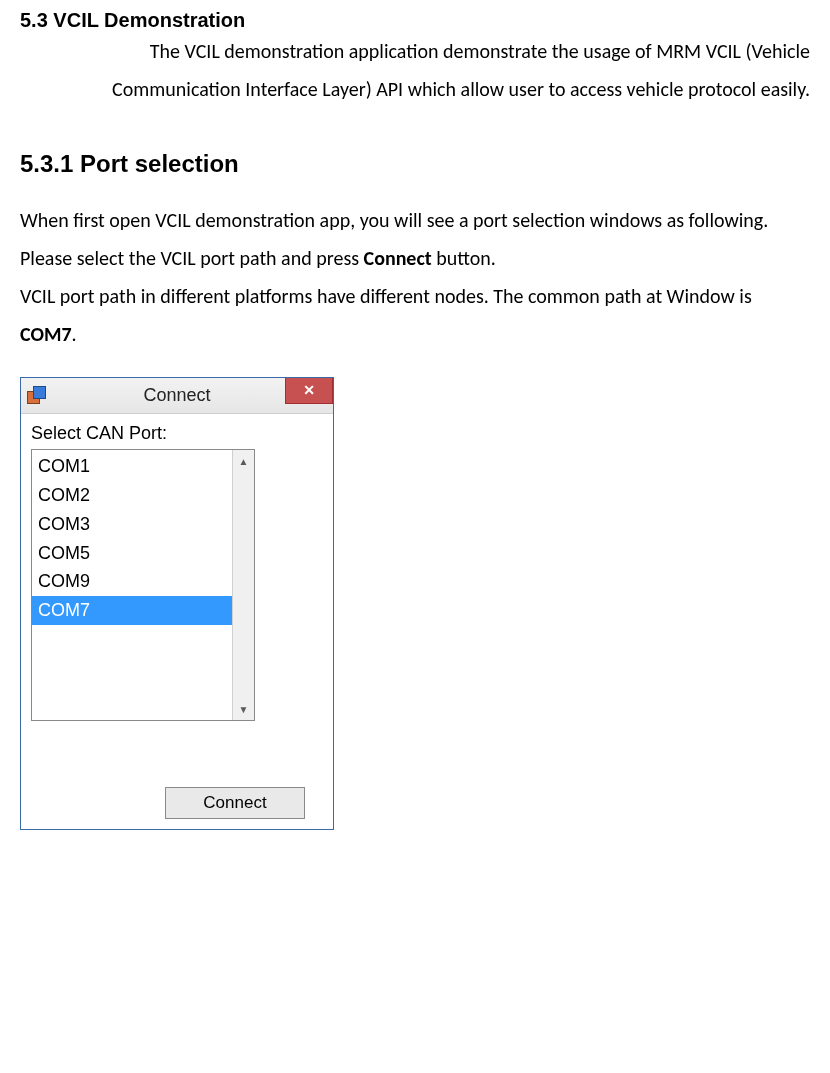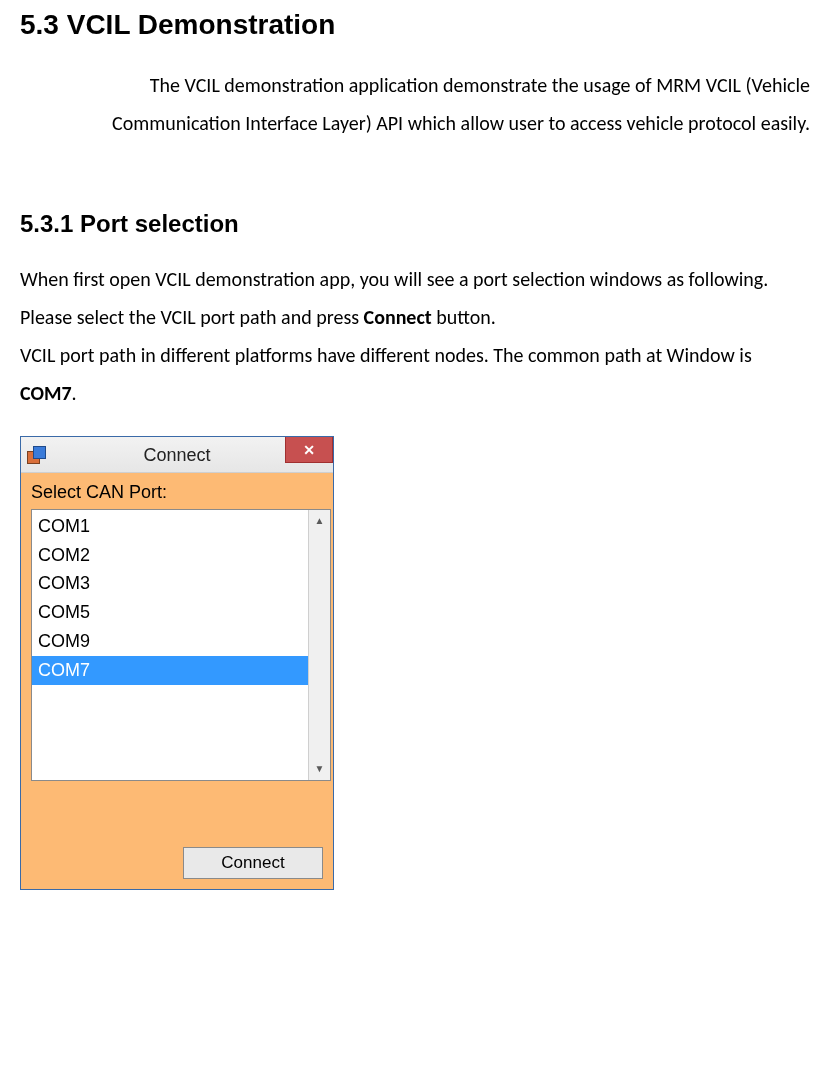--- a/index.html
+++ b/index.html
@@ -11,31 +11,30 @@
       font-family: Calibri, Arial, sans-serif;
       font-size: 20px;
       color: #000;
       background: #fff;
       width: 830px;
       padding: 0 20px;
       line-height: 1.9;
     }
     h2 {
       font-family: Arial, sans-serif;
-      font-size: 28px;
+      font-size: 20px;
       font-weight: bold;
       margin-top: 8px;
-      margin-bottom: 24px;
       line-height: 1.2;
     }
     h3 {
       font-family: Arial, sans-serif;
       font-size: 24px;
       font-weight: bold;
-      margin-top: 68px;
+      margin-top: 42px;
       margin-bottom: 22px;
       line-height: 1.2;
     }
     p.para {
       margin-bottom: 18px;
       text-align: right;
     }
     p.para-tight {
       margin-bottom: 0;
     }
@@ -105,34 +104,34 @@
       align-items: center;
       justify-content: center;
       cursor: pointer;
     }
     .close-x {
       color: #fff;
       font-size: 14px;
       font-weight: bold;
     }
     .window-body {
-      padding: 8px 10px 10px 10px;
-      background: #fdba74;
+      padding: 8px 28px 10px 10px;
+      background: #ffffff;
     }
     .label {
       font-size: 18px;
       margin-bottom: 4px;
       display: block;
       color: #000;
       line-height: 1.3;
     }
     .listbox-wrap {
       background: #fff;
       border: 1px solid #8a8a8a;
-      width: 300px;
+      width: 224px;
       height: 272px;
       position: relative;
       display: flex;
     }
     .listbox {
       flex: 1;
       overflow: hidden;
       font-size: 18px;
       line-height: 1.6;
       padding: 2px 0;

